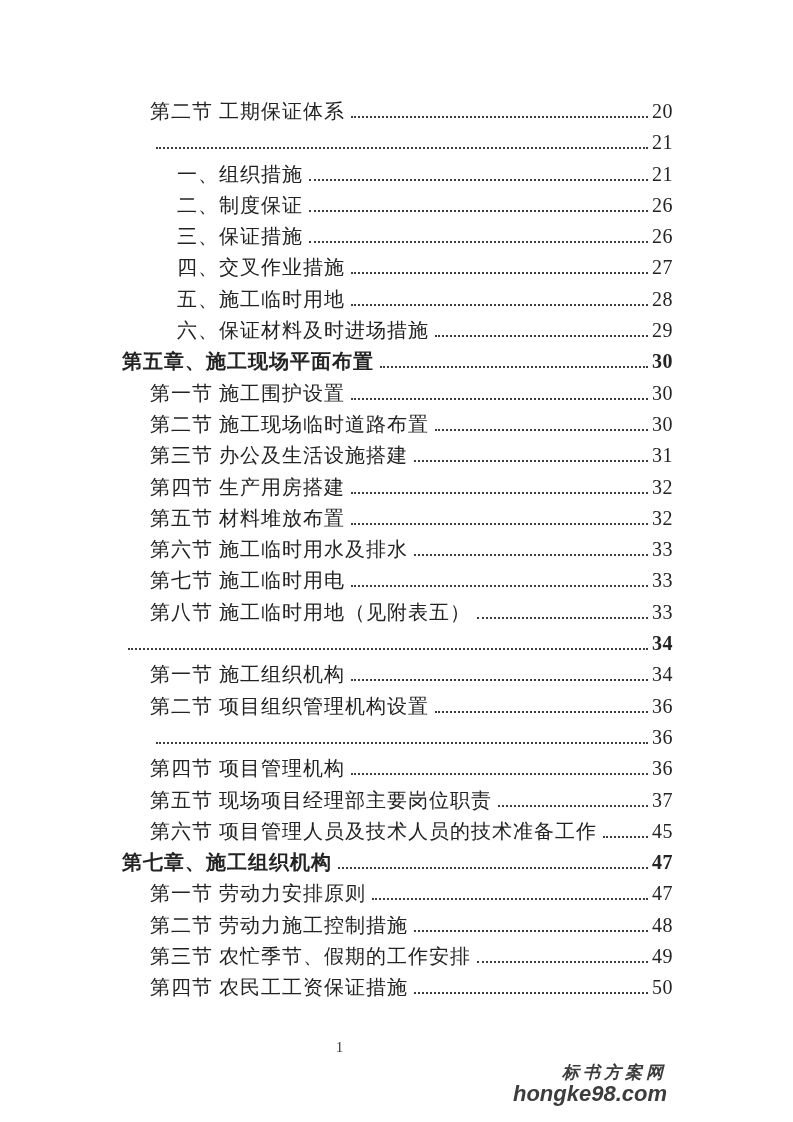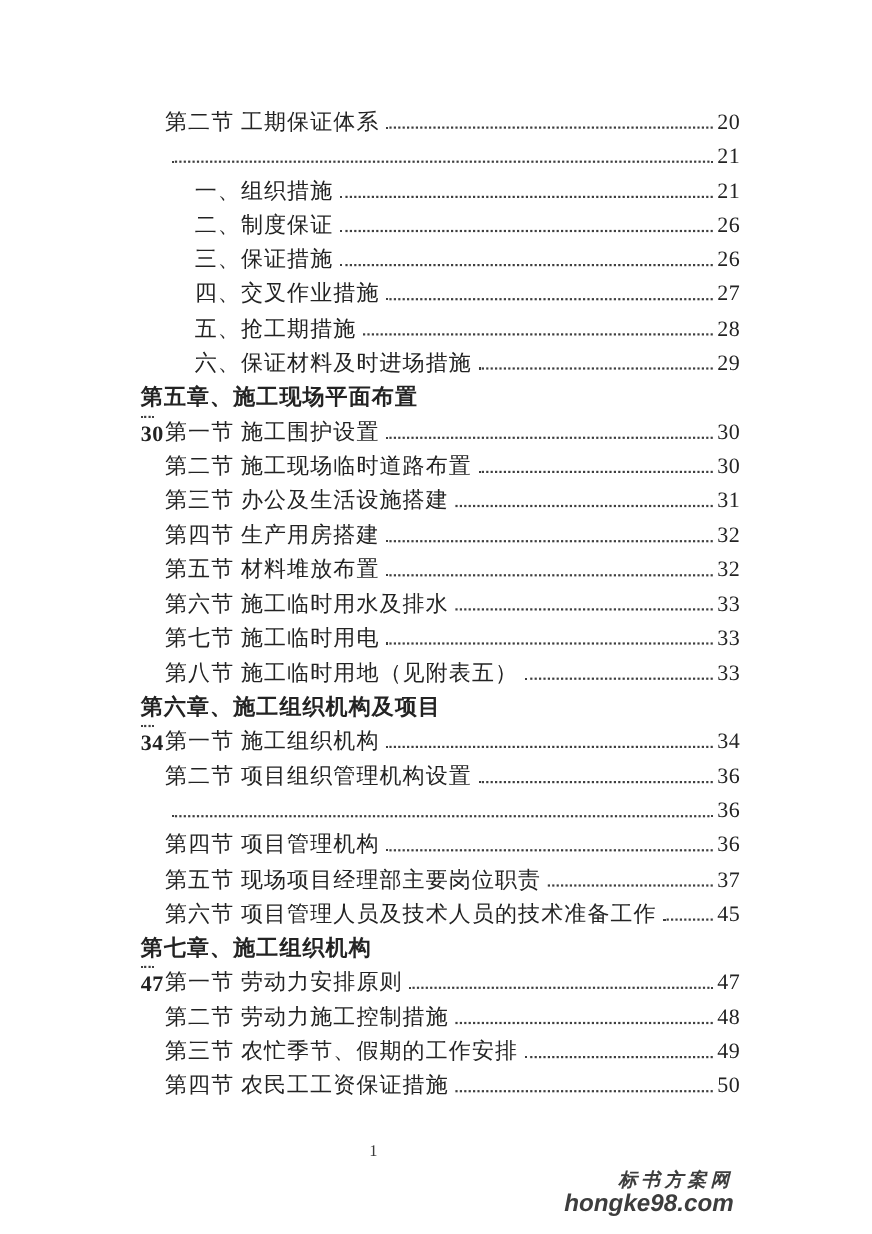--- a/index.html
+++ b/index.html
@@ -26,21 +26,20 @@
     display: flex;
     align-items: baseline;
     height: 31.3px;
     line-height: 31.3px;
     font-size: 20px;
     letter-spacing: 1px;
     white-space: nowrap;
   }
   .toc-row.lvl1 {
     font-weight: bold;
-    flex-direction: column;
   }
   .toc-row.lvl2 {
     margin-left: 28px;
   }
   .toc-row.lvl3 {
     margin-left: 55px;
   }
   .toc-title {
     flex: 0 0 auto;
   }
@@ -117,21 +116,21 @@
     <span class="toc-title">三、保证措施</span>
     <span class="toc-dots"></span>
     <span class="toc-page">26</span>
   </div>
       <div class="toc-row lvl3">
     <span class="toc-title">四、交叉作业措施</span>
     <span class="toc-dots"></span>
     <span class="toc-page">27</span>
   </div>
       <div class="toc-row lvl3">
-    <span class="toc-title">五、抢工期措施</span>
+    <span class="toc-title">五、施工临时用地</span>
     <span class="toc-dots"></span>
     <span class="toc-page">28</span>
   </div>
       <div class="toc-row lvl3">
     <span class="toc-title">六、保证材料及时进场措施</span>
     <span class="toc-dots"></span>
     <span class="toc-page">29</span>
   </div>
       <div class="toc-row lvl1">
     <span class="toc-title">第五章、施工现场平面布置</span>
@@ -172,21 +171,20 @@
     <span class="toc-title">第七节 施工临时用电</span>
     <span class="toc-dots"></span>
     <span class="toc-page">33</span>
   </div>
       <div class="toc-row lvl2">
     <span class="toc-title">第八节 施工临时用地（见附表五）</span>
     <span class="toc-dots"></span>
     <span class="toc-page">33</span>
   </div>
       <div class="toc-row lvl1">
-    <span class="toc-title">第六章、施工组织机构及项目</span>
     <span class="toc-dots"></span>
     <span class="toc-page">34</span>
   </div>
       <div class="toc-row lvl2">
     <span class="toc-title">第一节 施工组织机构</span>
     <span class="toc-dots"></span>
     <span class="toc-page">34</span>
   </div>
       <div class="toc-row lvl2">
     <span class="toc-title">第二节 项目组织管理机构设置</span>

